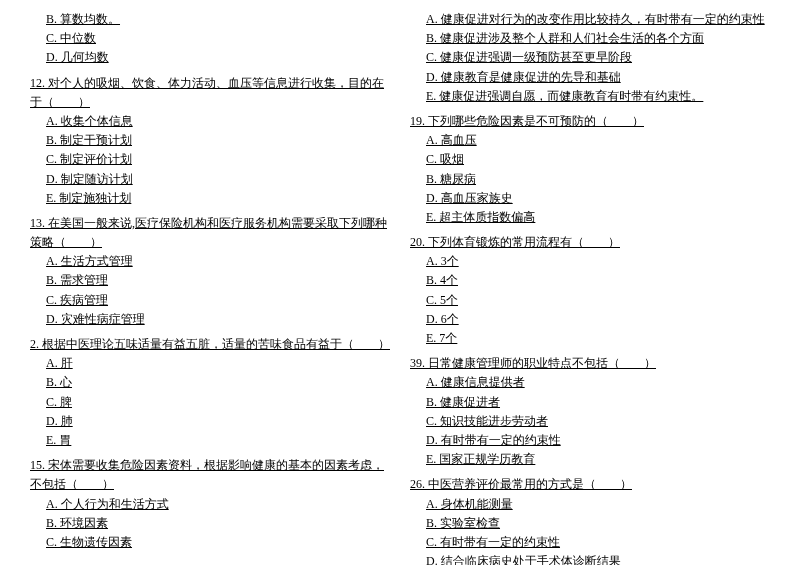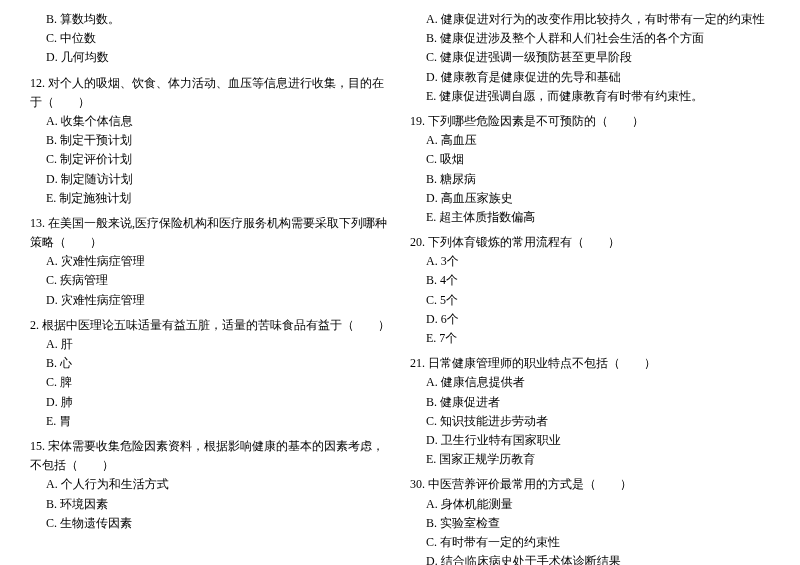--- a/index.html
+++ b/index.html
@@ -19,20 +19,21 @@
     .page-content {
       display: flex;
       gap: 20px;
     }
     .column {
       flex: 1;
     }
     .question-block {
       margin-bottom: 6px;
       line-height: 1.6;
+      text-decoration: underline;
     }
     .question-title {
       font-size: 12px;
       line-height: 1.6;
     }
     .option {
       padding-left: 16px;
       font-size: 12px;
       line-height: 1.6;
     }
@@ -53,21 +54,22 @@
       <div class="question-title">12. 对个人的吸烟、饮食、体力活动、血压等信息进行收集，目的在于（　　）</div>
       <div class="option">A. 收集个体信息</div>
       <div class="option">B. 制定干预计划</div>
       <div class="option">C. 制定评价计划</div>
       <div class="option">D. 制定随访计划</div>
       <div class="option">E. 制定施独计划</div>
     </div>
 
     <div class="question-block">
       <div class="question-title">13. 在美国一般来说,医疗保险机构和医疗服务机构需要采取下列哪种策略（　　）</div>
-      <div class="option">A. 灾难性病症管理</div>
+      <div class="option">A. 生活方式管理</div>
+      <div class="option">B. 需求管理</div>
       <div class="option">C. 疾病管理</div>
       <div class="option">D. 灾难性病症管理</div>
     </div>
 
     <div class="question-block">
       <div class="question-title">2. 根据中医理论五味适量有益五脏，适量的苦味食品有益于（　　）</div>
       <div class="option">A. 肝</div>
       <div class="option">B. 心</div>
       <div class="option">C. 脾</div>
       <div class="option">D. 肺</div>
@@ -106,30 +108,30 @@
     <div class="question-block">
       <div class="question-title">20. 下列体育锻炼的常用流程有（　　）</div>
       <div class="option">A. 3个</div>
       <div class="option">B. 4个</div>
       <div class="option">C. 5个</div>
       <div class="option">D. 6个</div>
       <div class="option">E. 7个</div>
     </div>
 
     <div class="question-block">
-      <div class="question-title">21. 日常健康管理师的职业特点不包括（　　）</div>
+      <div class="question-title">39. 日常健康管理师的职业特点不包括（　　）</div>
       <div class="option">A. 健康信息提供者</div>
       <div class="option">B. 健康促进者</div>
       <div class="option">C. 知识技能进步劳动者</div>
-      <div class="option">D. 卫生行业特有国家职业</div>
+      <div class="option">D. 有时带有一定的约束性</div>
       <div class="option">E. 国家正规学历教育</div>
     </div>
 
     <div class="question-block">
-      <div class="question-title">30. 中医营养评价最常用的方式是（　　）</div>
+      <div class="question-title">26. 中医营养评价最常用的方式是（　　）</div>
       <div class="option">A. 身体机能测量</div>
       <div class="option">B. 实验室检查</div>
       <div class="option">C. 有时带有一定的约束性</div>
       <div class="option">D. 结合临床病史处于手术体诊断结果</div>
     </div>
 
   </div>
 </div>
 
 </body></html>

